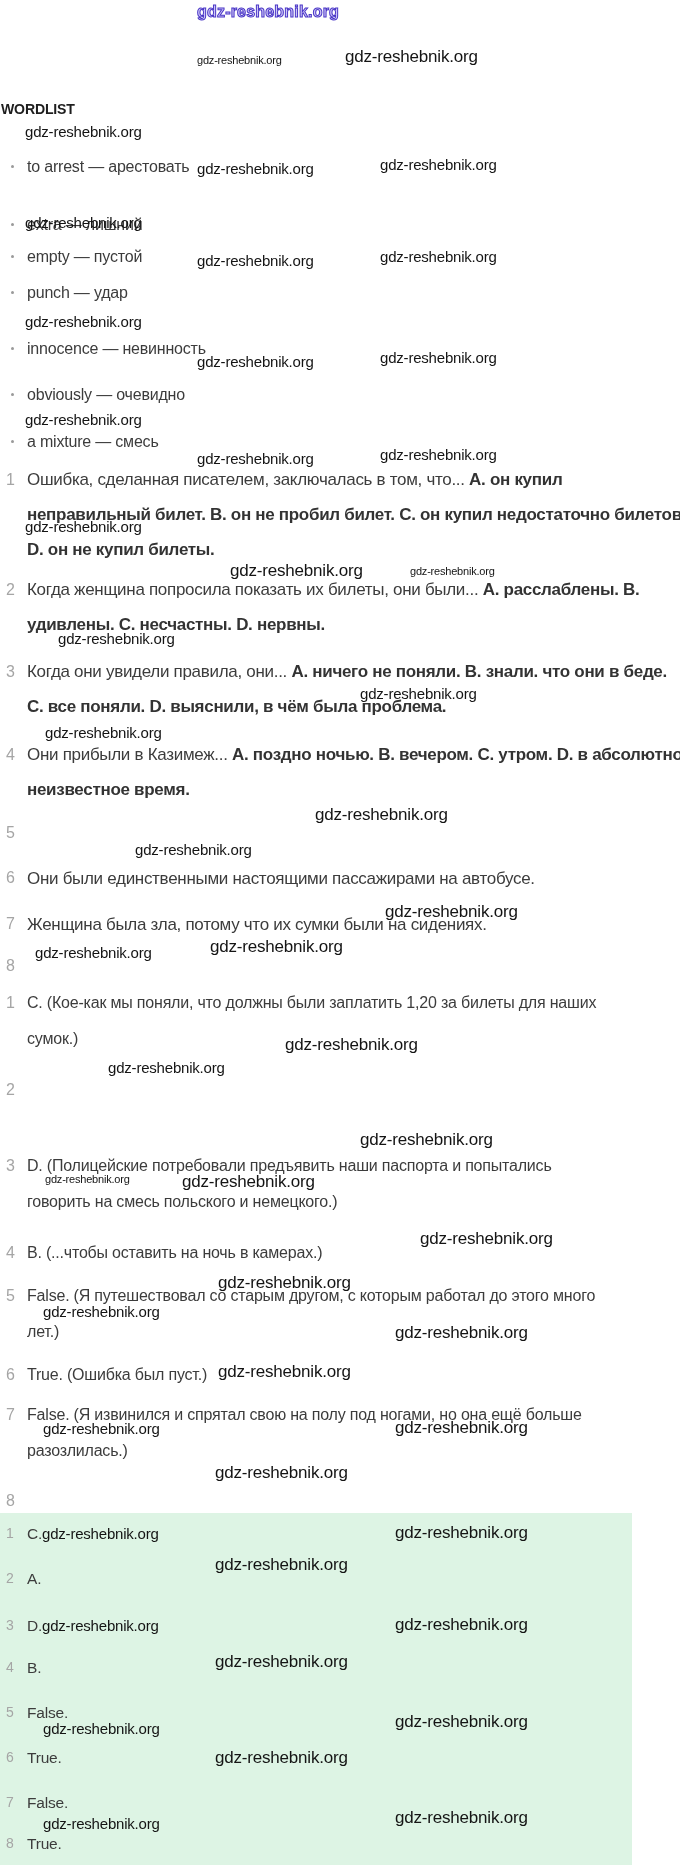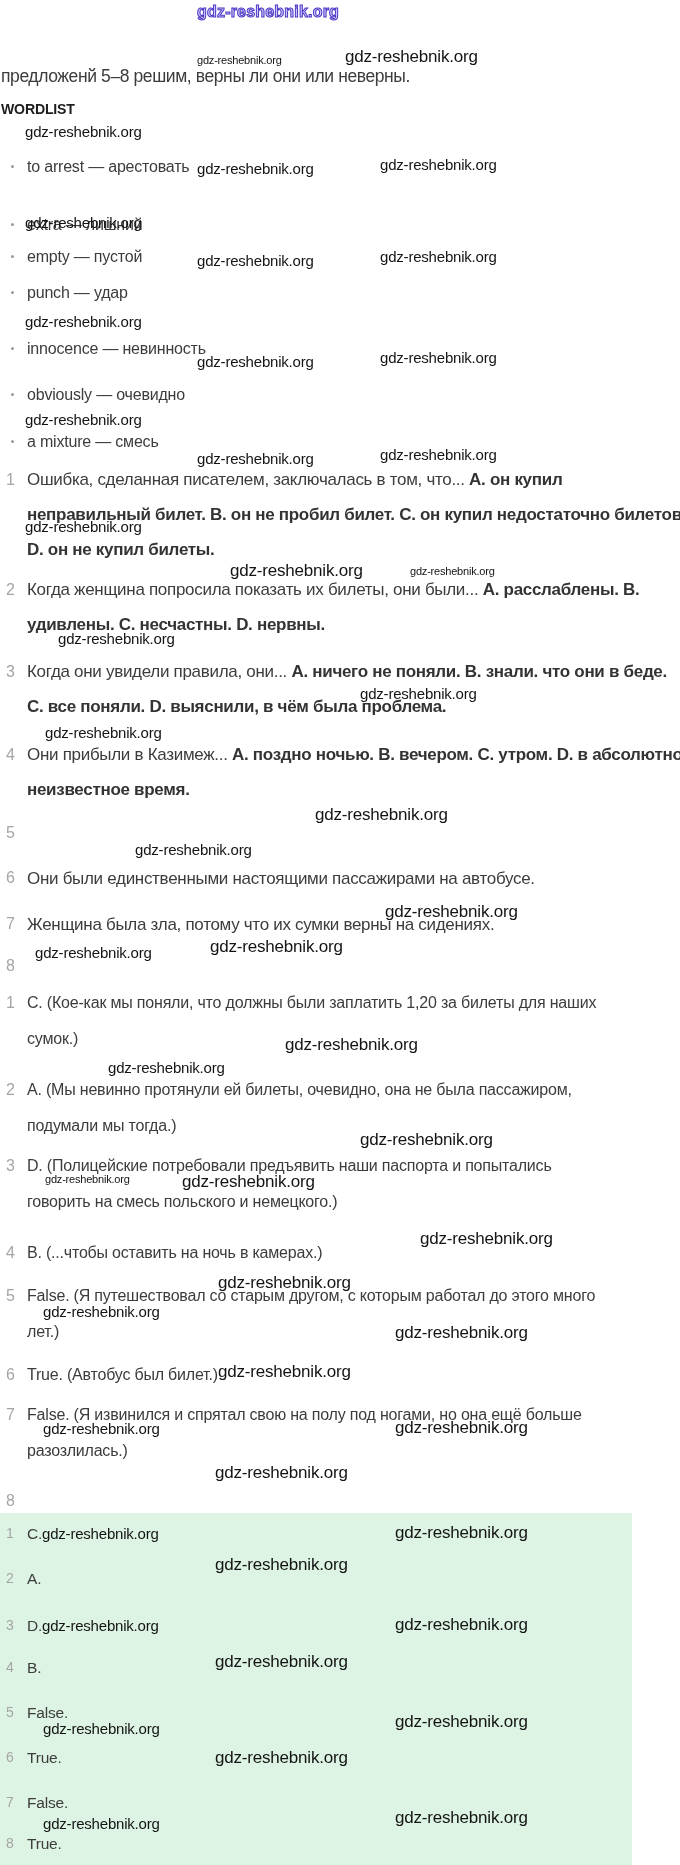--- a/index.html
+++ b/index.html
@@ -36,21 +36,20 @@
 </style>
 </head>
 <body>
 
 <div class="page">
 
   <div class="answer-key-bg"></div>
 
   <div class="purple-wm">gdz-reshebnik.org</div>
 
-  <div class="intro-line" style="top:66px;">предложенй 5–8 решим, верны ли они или неверны.</div>
 
   <div class="wordlist-heading">WORDLIST</div>
   <div id="wordlist">
       <div class="witem" style="top: 158px;"><span class="bullet"></span><span>to arrest — арестовать</span></div>
       <div class="witem" style="top: 216px;"><span class="bullet"></span><span>extra — лишний</span></div>
       <div class="witem" style="top: 248px;"><span class="bullet"></span><span>empty — пустой</span></div>
       <div class="witem" style="top: 284px;"><span class="bullet"></span><span>punch — удар</span></div>
       <div class="witem" style="top: 340px;"><span class="bullet"></span><span>innocence — невинность</span></div>
       <div class="witem" style="top: 386px;"><span class="bullet"></span><span>obviously — очевидно</span></div>
       <div class="witem" style="top: 433px;"><span class="bullet"></span><span>a mixture — смесь</span></div>
@@ -59,31 +58,31 @@
   <div id="questions">
       <div class="qitem" style="top: 462px;"><span class="num">1</span><span class="stem">Ошибка, сделанная писателем, заключалась в том, что... </span><span class="opts">А. он купил неправильный билет. В. он не пробил билет. С. он купил недостаточно билетов. D. он не купил билеты.</span></div>
       <div class="qitem" style="top: 572px;"><span class="num">2</span><span class="stem">Когда женщина попросила показать их билеты, они были... </span><span class="opts">А. расслаблены. В. удивлены. С. несчастны. D. нервны.</span></div>
       <div class="qitem" style="top: 654px;"><span class="num">3</span><span class="stem">Когда они увидели правила, они... </span><span class="opts">А. ничего не поняли. В. знали. что они в беде. С. все поняли. D. выяснили, в чём была проблема.</span></div>
       <div class="qitem" style="top: 737px;"><span class="num">4</span><span class="stem">Они прибыли в Казимеж... </span><span class="opts">А. поздно ночью. В. вечером. С. утром. D. в абсолютно неизвестное время.</span></div>
     </div>
 
   <div id="statements">
       <div class="sitem" style="top: 824px;"><span class="num">5</span></div>
       <div class="sitem" style="top: 869px;"><span class="num">6</span><span>Они были единственными настоящими пассажирами на автобусе.</span></div>
-      <div class="sitem" style="top: 915px;"><span class="num">7</span><span>Женщина была зла, потому что их сумки верны на сидениях.</span></div>
+      <div class="sitem" style="top: 915px;"><span class="num">7</span><span>Женщина была зла, потому что их сумки были на сидениях.</span></div>
       <div class="sitem" style="top: 957px;"><span class="num">8</span></div>
     </div>
 
   <div id="answers">
       <div class="aitem" style="top: 985px; width: 570px;"><span class="num">1</span><span>С. (Кое-как мы поняли, что должны были заплатить 1,20 за билеты для наших сумок.)</span></div>
-      <div class="aitem" style="top: 1072px; width: 600px;"><span class="num">2</span><span>А. (Мы невинно протянули ей билеты, очевидно, она не была пассажиром, подумали мы тогда.)</span></div>
+      <div class="aitem" style="top: 1072px; width: 600px;"><span class="num">2</span></div>
       <div class="aitem" style="top: 1148px; width: 580px;"><span class="num">3</span><span>D. (Полицейские потребовали предъявить наши паспорта и попытались говорить на смесь польского и немецкого.)</span></div>
       <div class="aitem" style="top: 1235px; width: 640px;"><span class="num">4</span><span>В. (...чтобы оставить на ночь в камерах.)</span></div>
       <div class="aitem" style="top: 1278px; width: 570px;"><span class="num">5</span><span>False. (Я путешествовал со старым другом, с которым работал до этого много лет.)</span></div>
-      <div class="aitem" style="top: 1357px; width: 640px;"><span class="num">6</span><span>True. (Автобус был билет.)</span></div>
+      <div class="aitem" style="top: 1357px; width: 640px;"><span class="num">6</span><span>True. (Ошибка был пуст.)</span></div>
       <div class="aitem" style="top: 1397px; width: 600px;"><span class="num">7</span><span>False. (Я извинился и спрятал свою на полу под ногами, но она ещё больше разозлилась.)</span></div>
       <div class="aitem" style="top: 1483px; width: 640px;"><span class="num">8</span></div>
     </div>
 
   <div id="key">
       <div class="kitem" style="top: 1525px;"><span class="num">1</span><span>C.</span></div>
       <div class="kitem" style="top: 1570px;"><span class="num">2</span><span>A.</span></div>
       <div class="kitem" style="top: 1617px;"><span class="num">3</span><span>D.</span></div>
       <div class="kitem" style="top: 1659px;"><span class="num">4</span><span>B.</span></div>
       <div class="kitem" style="top: 1704px;"><span class="num">5</span><span>False.</span></div>

